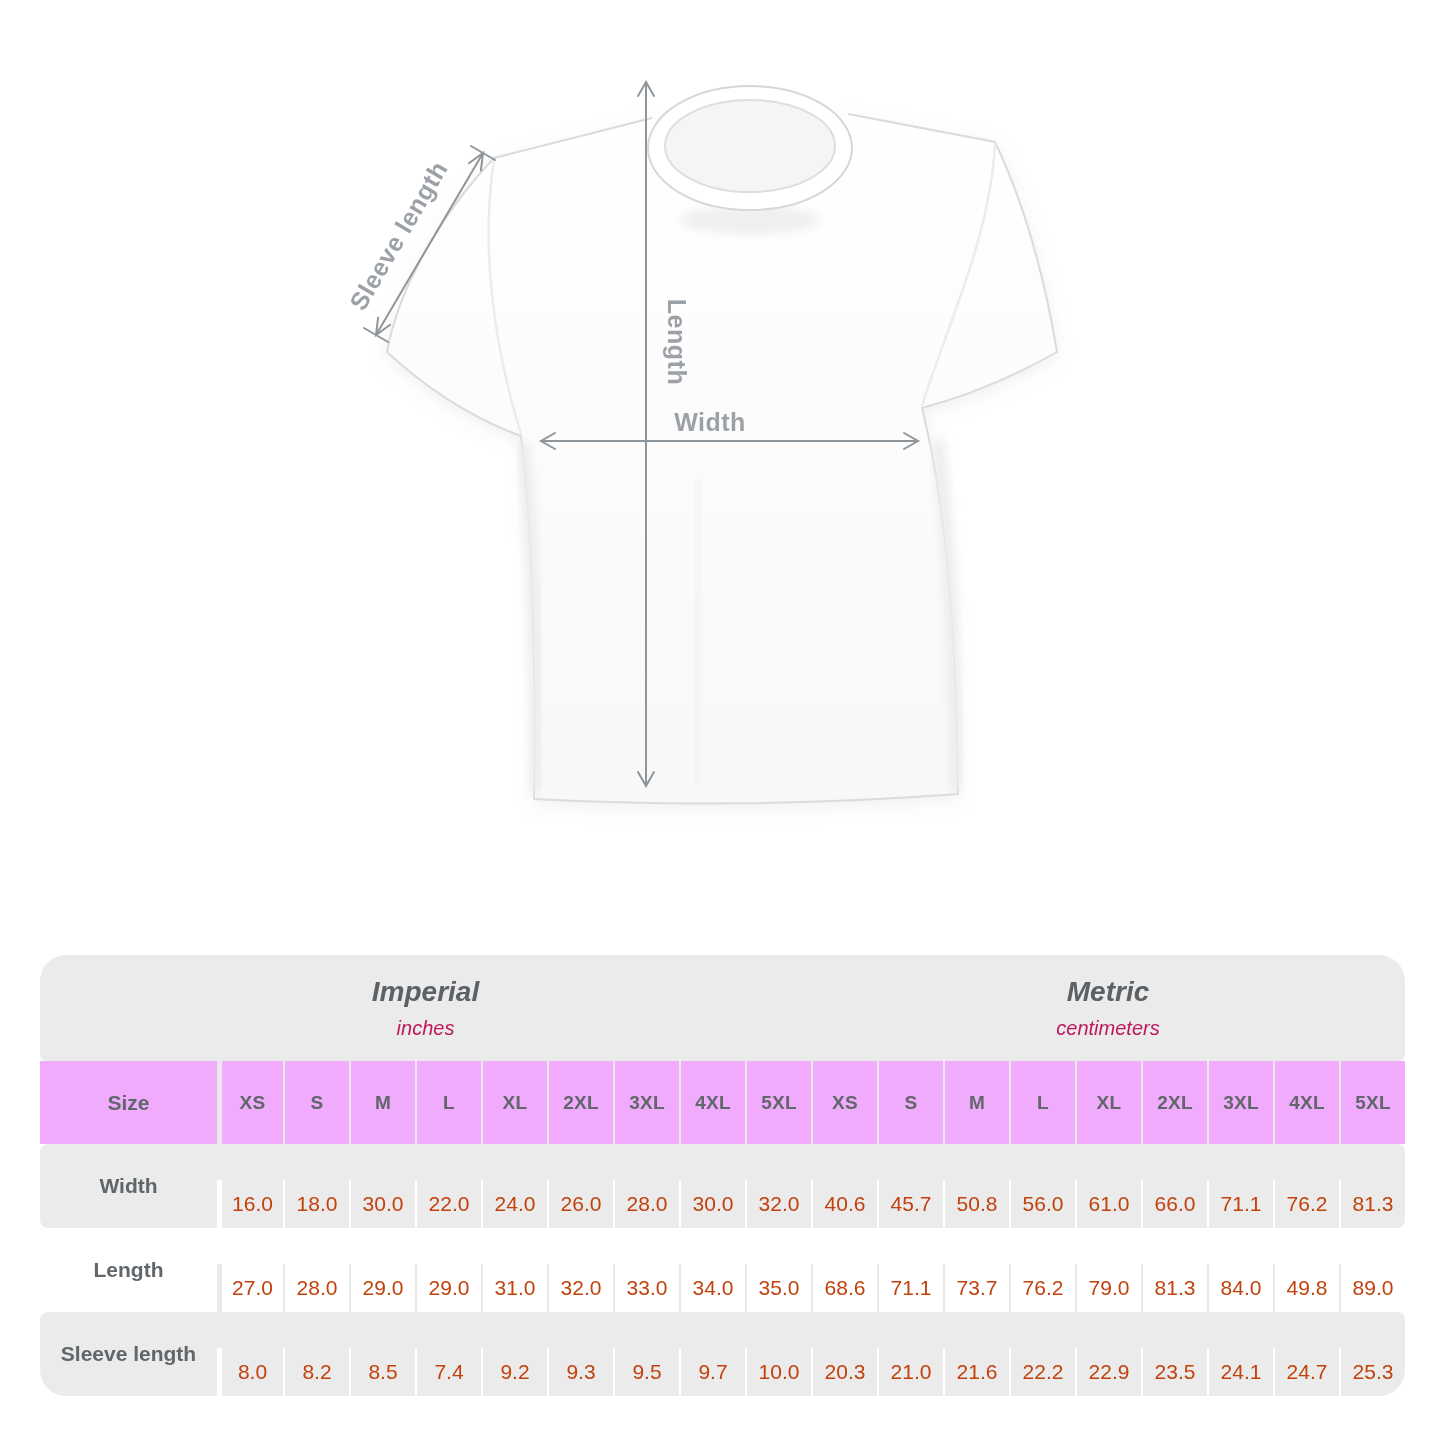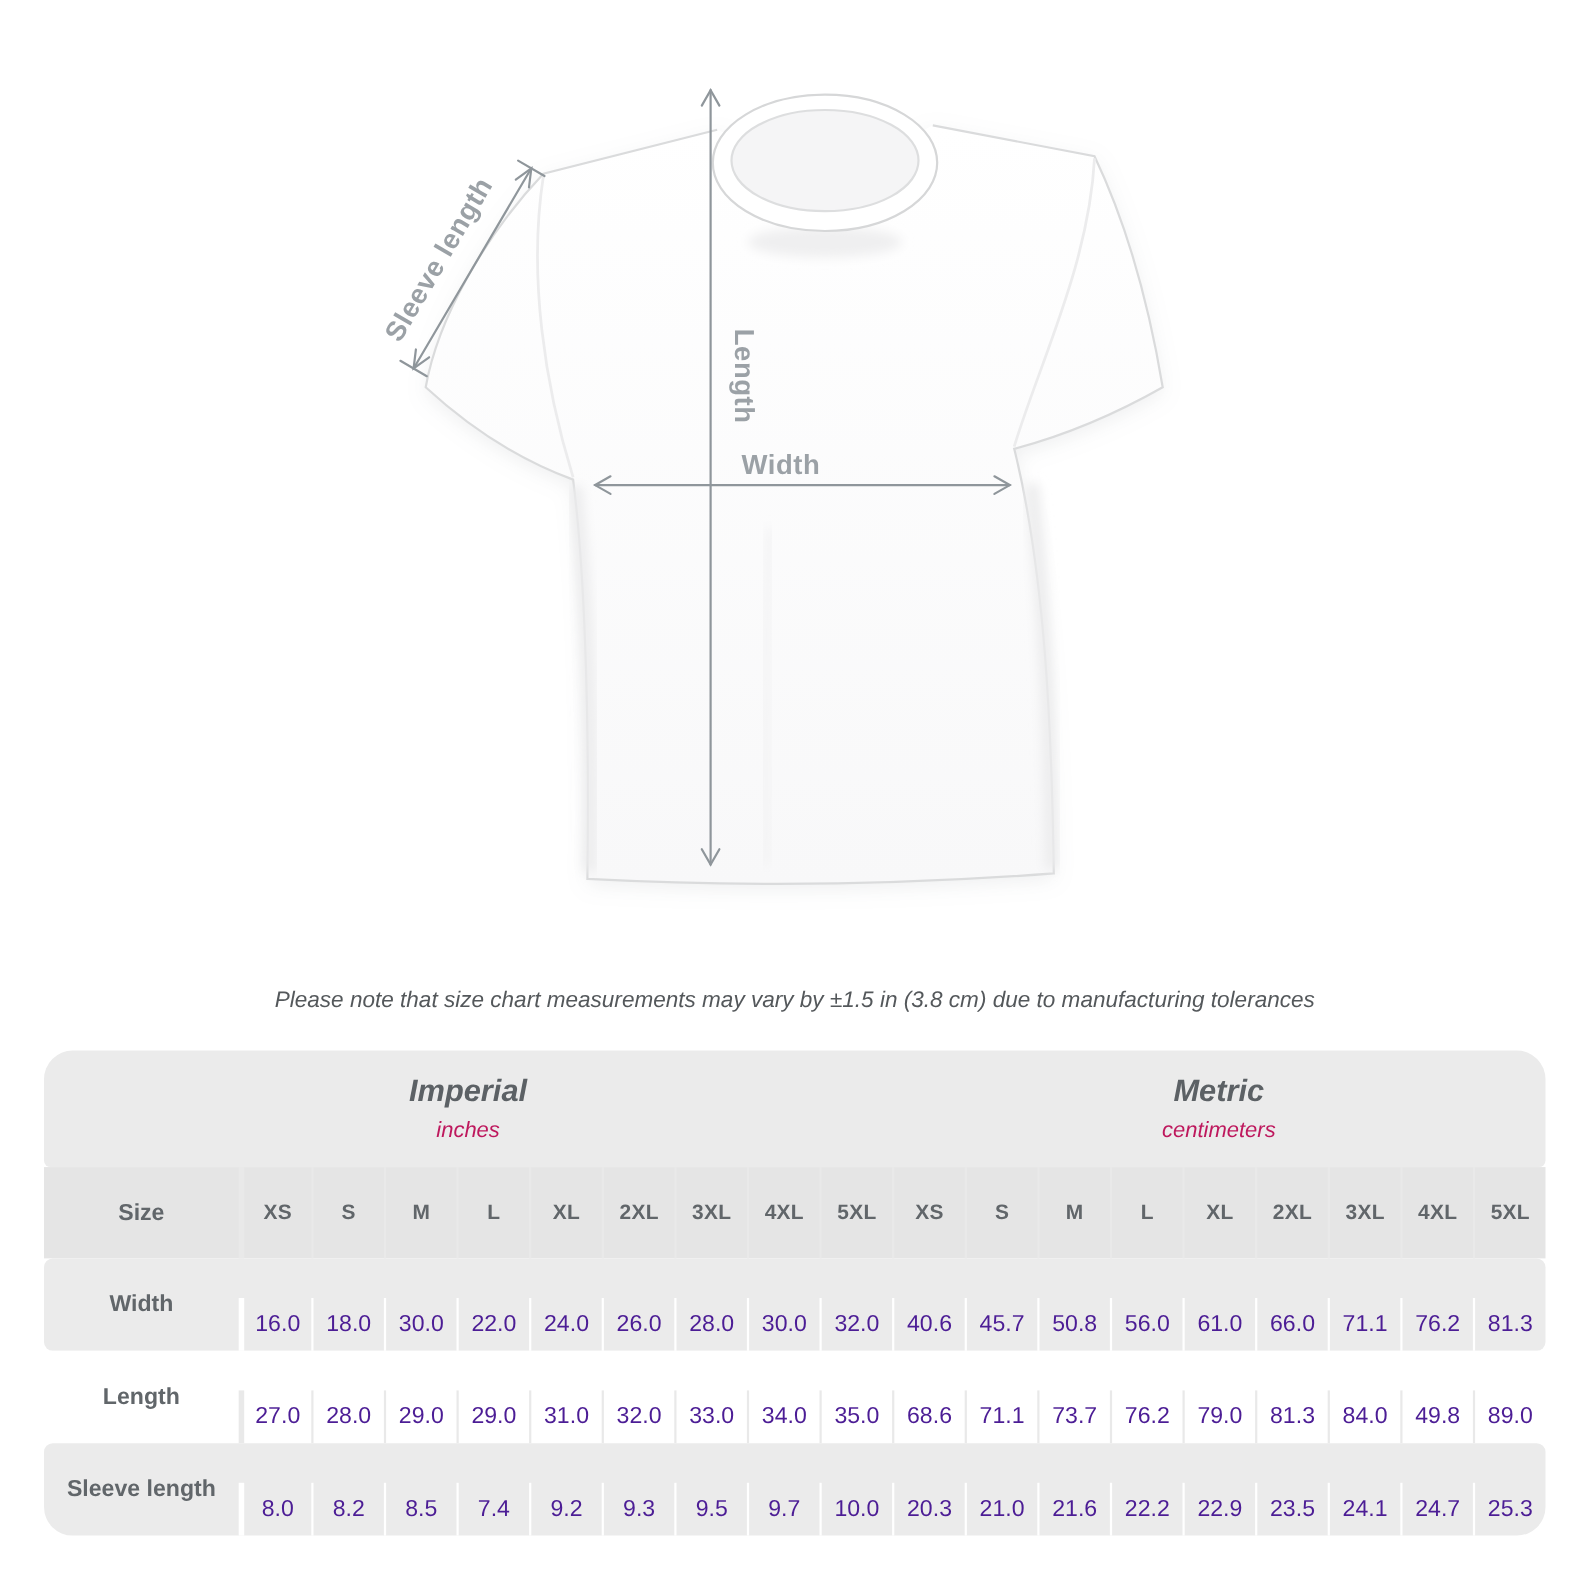--- a/index.html
+++ b/index.html
@@ -20,31 +20,31 @@
     position:absolute; left:0; top:897px; width:100%; margin:0; text-align:center;
     font-size:20.5px; font-style:italic; color:#54585b;
   }
   .tbl { position:absolute; left:40px; top:955px; width:1365px; }
   .row { display:grid; grid-template-columns:177px repeat(18, 1fr); }
   .units { grid-template-columns:771fr 594fr; height:106px; background:#ebebeb;
            border-radius:26px 26px 6px 6px; }
   .unit { display:flex; flex-direction:column; align-items:center; justify-content:center; gap:9px; }
   .u-t { font-size:28px; font-weight:bold; font-style:italic; color:#5c6165; }
   .u-s { font-size:20px; font-style:italic; color:#be185d; }
-  .r-size { height:83px; background:#e5e5e5; --sep:#e9e9e9; }
+  .r-size { height:83px; background:#f0abfc; --sep:#e9e9e9; }
   .r-val  { height:84px; }
   .g { background:#ebebeb; --sep:#ffffff; border-radius:8px; }
   .w { background:#ffffff; --sep:#e9e9e9; }
   .last { border-radius:8px 8px 26px 26px; }
   .cell { display:flex; align-items:center; justify-content:center; }
   .b  { border-left:2px solid var(--sep); }
   .b1 { border-left-width:5px; }
   .lbl { font-weight:bold; font-size:21px; color:#61666a; }
   .sz  { font-weight:bold; font-size:19px; color:#61666a; letter-spacing:0.3px; }
-  .v   { font-size:21px; color:#4c1d95;margin-top:36px; }
+  .v   { font-size:21px; color:#c2410c;margin-top:36px; }
 </style>
 </head>
 <body>
 
 <div class="stage">
 
   <svg class="shirt-svg" width="1445" height="850" viewBox="0 0 1445 850">
     <defs>
       <linearGradient id="sg" x1="0" y1="0" x2="0" y2="1">
         <stop offset="0" stop-color="#ffffff"></stop>
@@ -97,21 +97,20 @@
       <path class="dim" d="M 480.9 170.4 L 483 153 L 468.9 163.3"></path>
       <path class="dim" d="M 390.1 324.8 L 376 335 L 378.1 317.7"></path>
       <path class="dim" d="M 471 146 L 495 160"></path>
       <path class="dim" d="M 364 328 L 388 342"></path>
     </g>
     <text class="dim-label" x="710" y="431" text-anchor="middle">Width</text>
     <text class="dim-label" transform="translate(668 342) rotate(90)" text-anchor="middle">Length</text>
     <text class="dim-label" transform="translate(406 240) rotate(-59.5)" text-anchor="middle">Sleeve length</text>
   </svg>
 
-  <p class="page-subtitle">Please note that size chart measurements may vary by ±1.5 in (3.8 cm) due to manufacturing tolerances</p>
 
   <div class="tbl">
 
     <div class="row units">
       <div class="unit">
         <div class="u-t">Imperial</div>
         <div class="u-s">inches</div>
       </div>
       <div class="unit">
         <div class="u-t">Metric</div>

